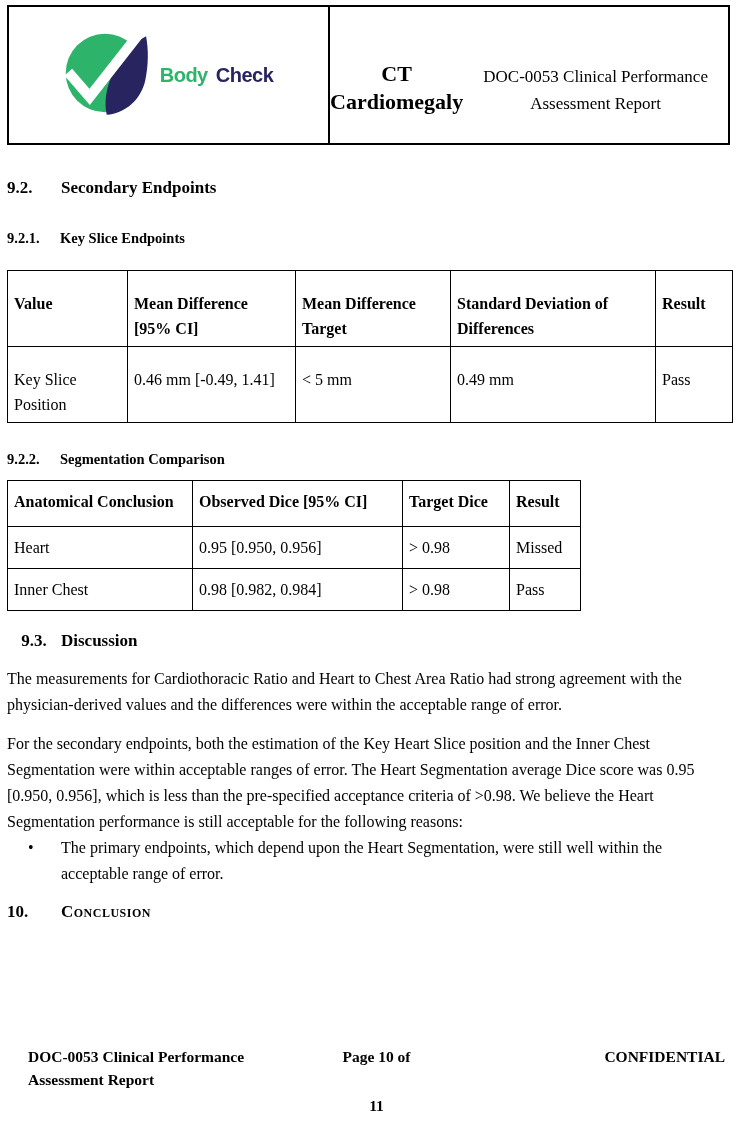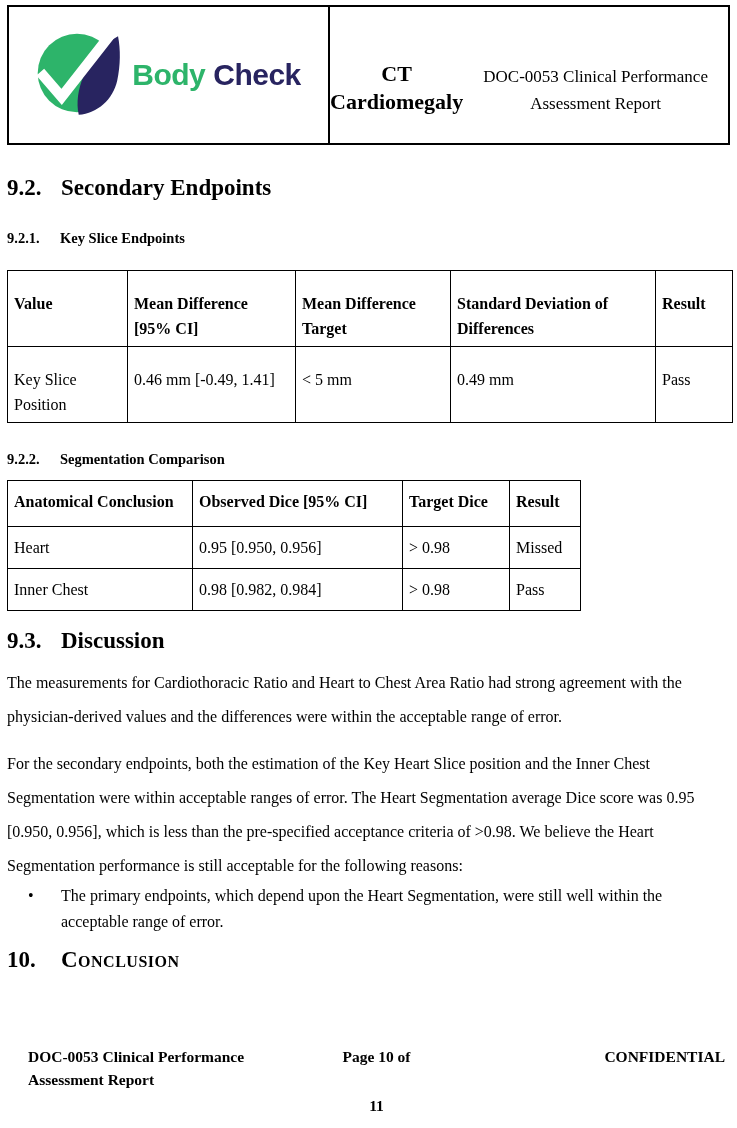--- a/index.html
+++ b/index.html
@@ -21,64 +21,64 @@
     box-sizing: border-box;
   }
   .header-left {
     width: 319px; flex: none;
     border-right: 2px solid #000;
     display: flex; align-items: center; justify-content: center;
   }
   .logo { display: flex; align-items: center; }
   .logo-text {
     font-family: "Liberation Sans", sans-serif;
-    font-size: 30px; font-weight: bold; letter-spacing: -0.5px;
+    font-size: 20px; font-weight: bold; letter-spacing: -0.5px;
     margin-left: 2px; white-space: nowrap;
   }
   .logo-word1 { color: #2db46a; }
   .logo-word2 { color: #282460; margin-left: 8px; }
   .header-right {
     flex: 1;
     display: flex; flex-direction: row; align-items: center;
     padding-top: 26px; text-align: center; box-sizing: border-box;
   }
   .doc-title { font-size: 22px; font-weight: bold; line-height: 28px; }
   .doc-subtitle { font-size: 17px; line-height: 27px; max-width: 348px; margin-top: 3px; }
 
   
-  .h2 { display: flex; font-weight: bold; font-size: 23px; line-height: 25px; }
+  .h2 { display: flex; font-weight: bold; font-size: 17px; line-height: 25px; }
   .h2 .num { width: 54px; flex: none; }
   .h3 { display: flex; font-weight: bold; font-size: 14.5px; line-height: 20px; }
   .h3 .num { width: 53px; flex: none; }
   .smallcaps { font-variant: small-caps; letter-spacing: 0.5px; }
 
   #h-92  { margin-top: 30px; }
   #h-921 { margin-top: 28px; align-items: center; }
   #h-922 { margin-top: 26px; }
-  #h-93  { margin-top: 17px; }
+  #h-93  { margin-top: 17px; text-align: center; }
   #h-10  { margin-top: 12px; }
 
   
   table { border-collapse: collapse; table-layout: fixed; font-size: 16px; }
   th, td {
     border: 1px solid #000;
     text-align: left; vertical-align: top;
     line-height: 25px;
     font-weight: normal;
     overflow: hidden;
   }
   th { font-weight: bold; }
   #table-key-slice { width: 725px; margin-top: 22px; }
   #table-key-slice th, #table-key-slice td { padding: 20px 6px 5px 6px; }
   #table-segmentation { width: 573px; margin-top: 11px; }
   #table-segmentation th { padding: 8px 6px 12px 6px; }
   #table-segmentation td { padding: 8px 6px 8px 6px; }
 
   
-  .para { font-size: 16px; line-height: 34px; margin: 13px 0 0 0; }
+  .para { font-size: 16px; line-height: 26px; margin: 13px 0 0 0; }
   .bullets { list-style: none; margin: 0; padding: 0; }
   .bullets li {
     position: relative; padding-left: 54px;
     font-size: 16px; line-height: 26px;
   }
   .bullets li + li { margin-top: 8px; }
   .bullets li::before { content: "\2022"; position: absolute; left: 21px; top: 0; }
 
   
   .footer {

